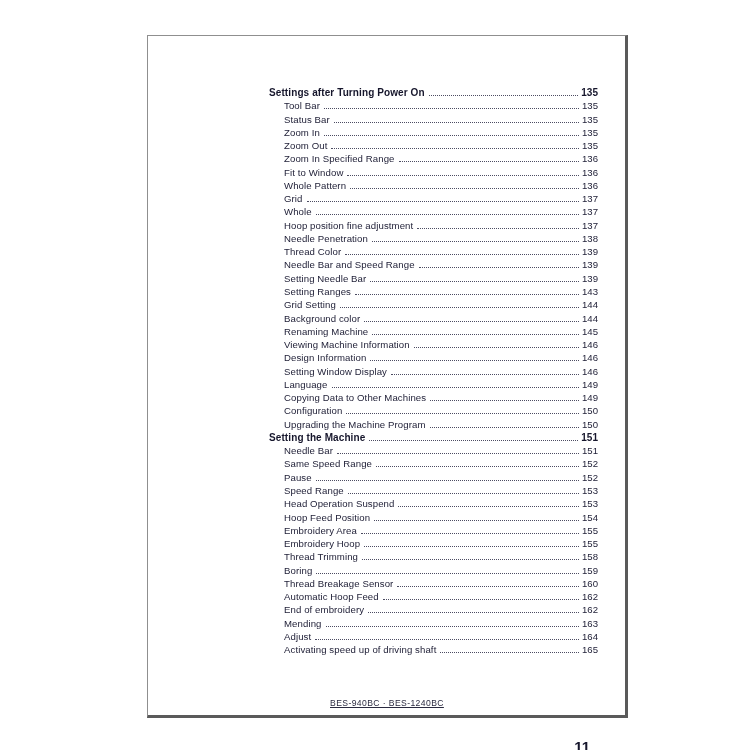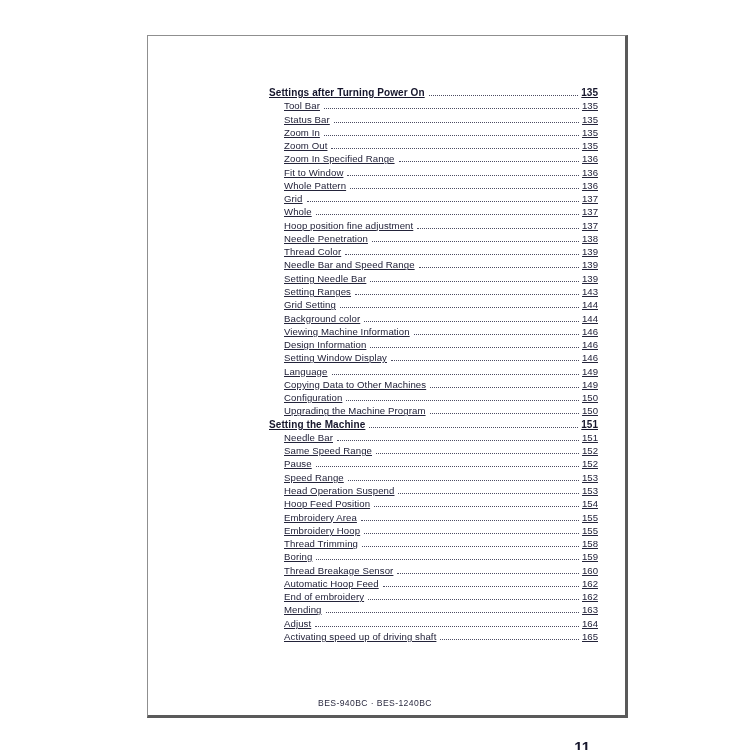--- a/index.html
+++ b/index.html
@@ -30,21 +30,20 @@
     right: 27px;
   }
   .toc-row {
     display: flex;
     align-items: baseline;
     height: 13.28px;
     font-size: 9.6px;
     line-height: 13.28px;
     color: #23233a;
     white-space: nowrap;
-    text-decoration: underline;
   }
   .toc-row.section {
     font-weight: bold;
     font-size: 10px;
     color: #16162c;
   }
   .toc-row.item { padding-left: 15px; }
   .toc-title { flex: 0 0 auto; letter-spacing: 0.1px; }
   .dot-leader {
     flex: 1 1 auto;
@@ -56,22 +55,23 @@
   .toc-row.item .toc-page { font-weight: normal; }
   .footer {
     position: absolute;
     left: 0; right: 27px; top: 662px;
     height: 14px;
     font-size: 8.6px;
     color: #2a2a40;
   }
   .footer-model {
     position: absolute;
-    left: 170px;
+    left: 182px;
     letter-spacing: 0.4px;
+    text-decoration: underline;
   }
   .footer-pagenum {
     position: absolute;
     right: 8px;
     font-weight: bold;
     font-size: 15px;
     color: #16162c;
     margin-top: 40px;
   }
 </style>
@@ -166,20 +166,25 @@
           <span class="toc-title">Grid Setting</span>
           <span class="dot-leader"></span>
           <span class="toc-page">144</span>
         </div>
         <div class="toc-row item">
           <span class="toc-title">Background color</span>
           <span class="dot-leader"></span>
           <span class="toc-page">144</span>
         </div>
         <div class="toc-row item">
+          <span class="toc-title">Renaming Machine</span>
+          <span class="dot-leader"></span>
+          <span class="toc-page">145</span>
+        </div>
+        <div class="toc-row item">
           <span class="toc-title">Viewing Machine Information</span>
           <span class="dot-leader"></span>
           <span class="toc-page">146</span>
         </div>
         <div class="toc-row item">
           <span class="toc-title">Design Information</span>
           <span class="dot-leader"></span>
           <span class="toc-page">146</span>
         </div>
         <div class="toc-row item">

